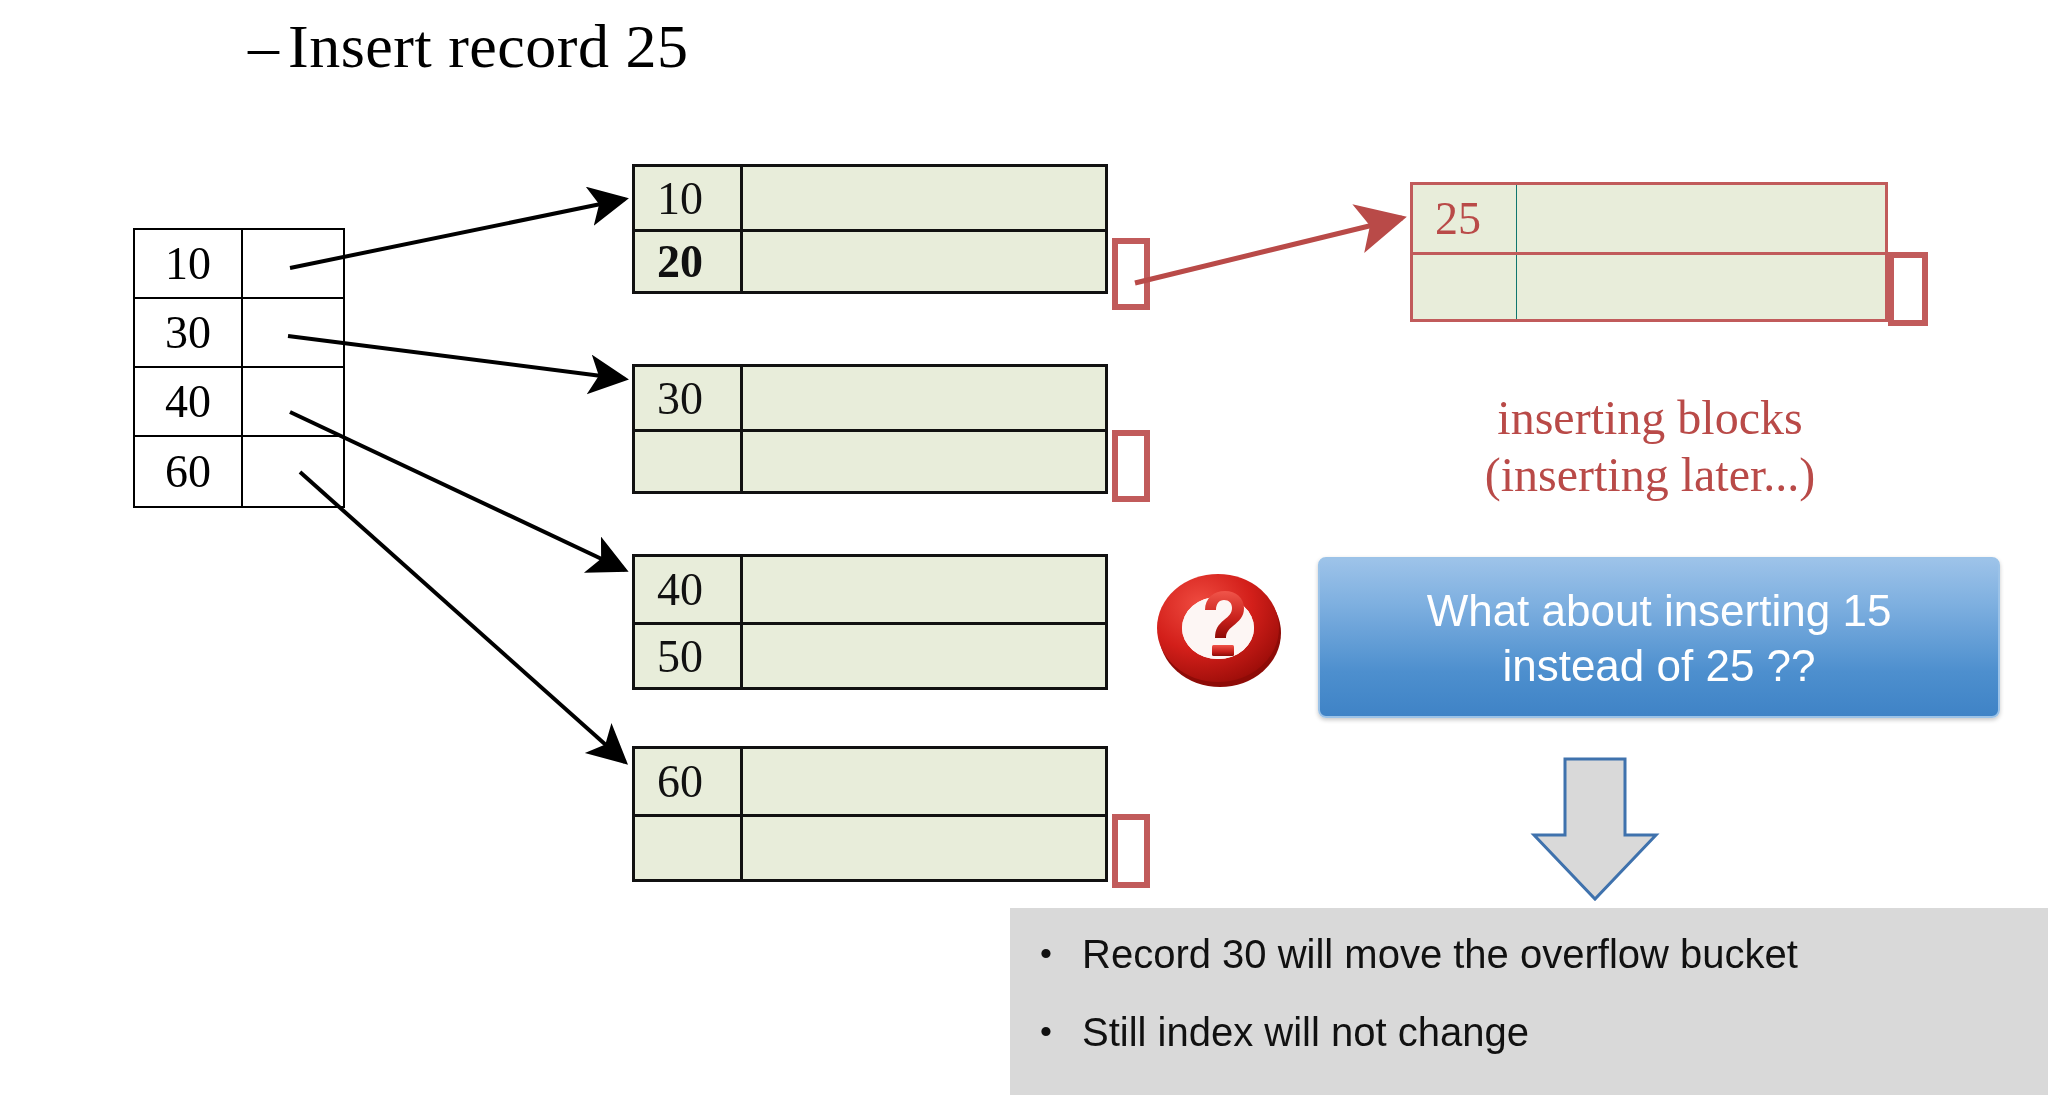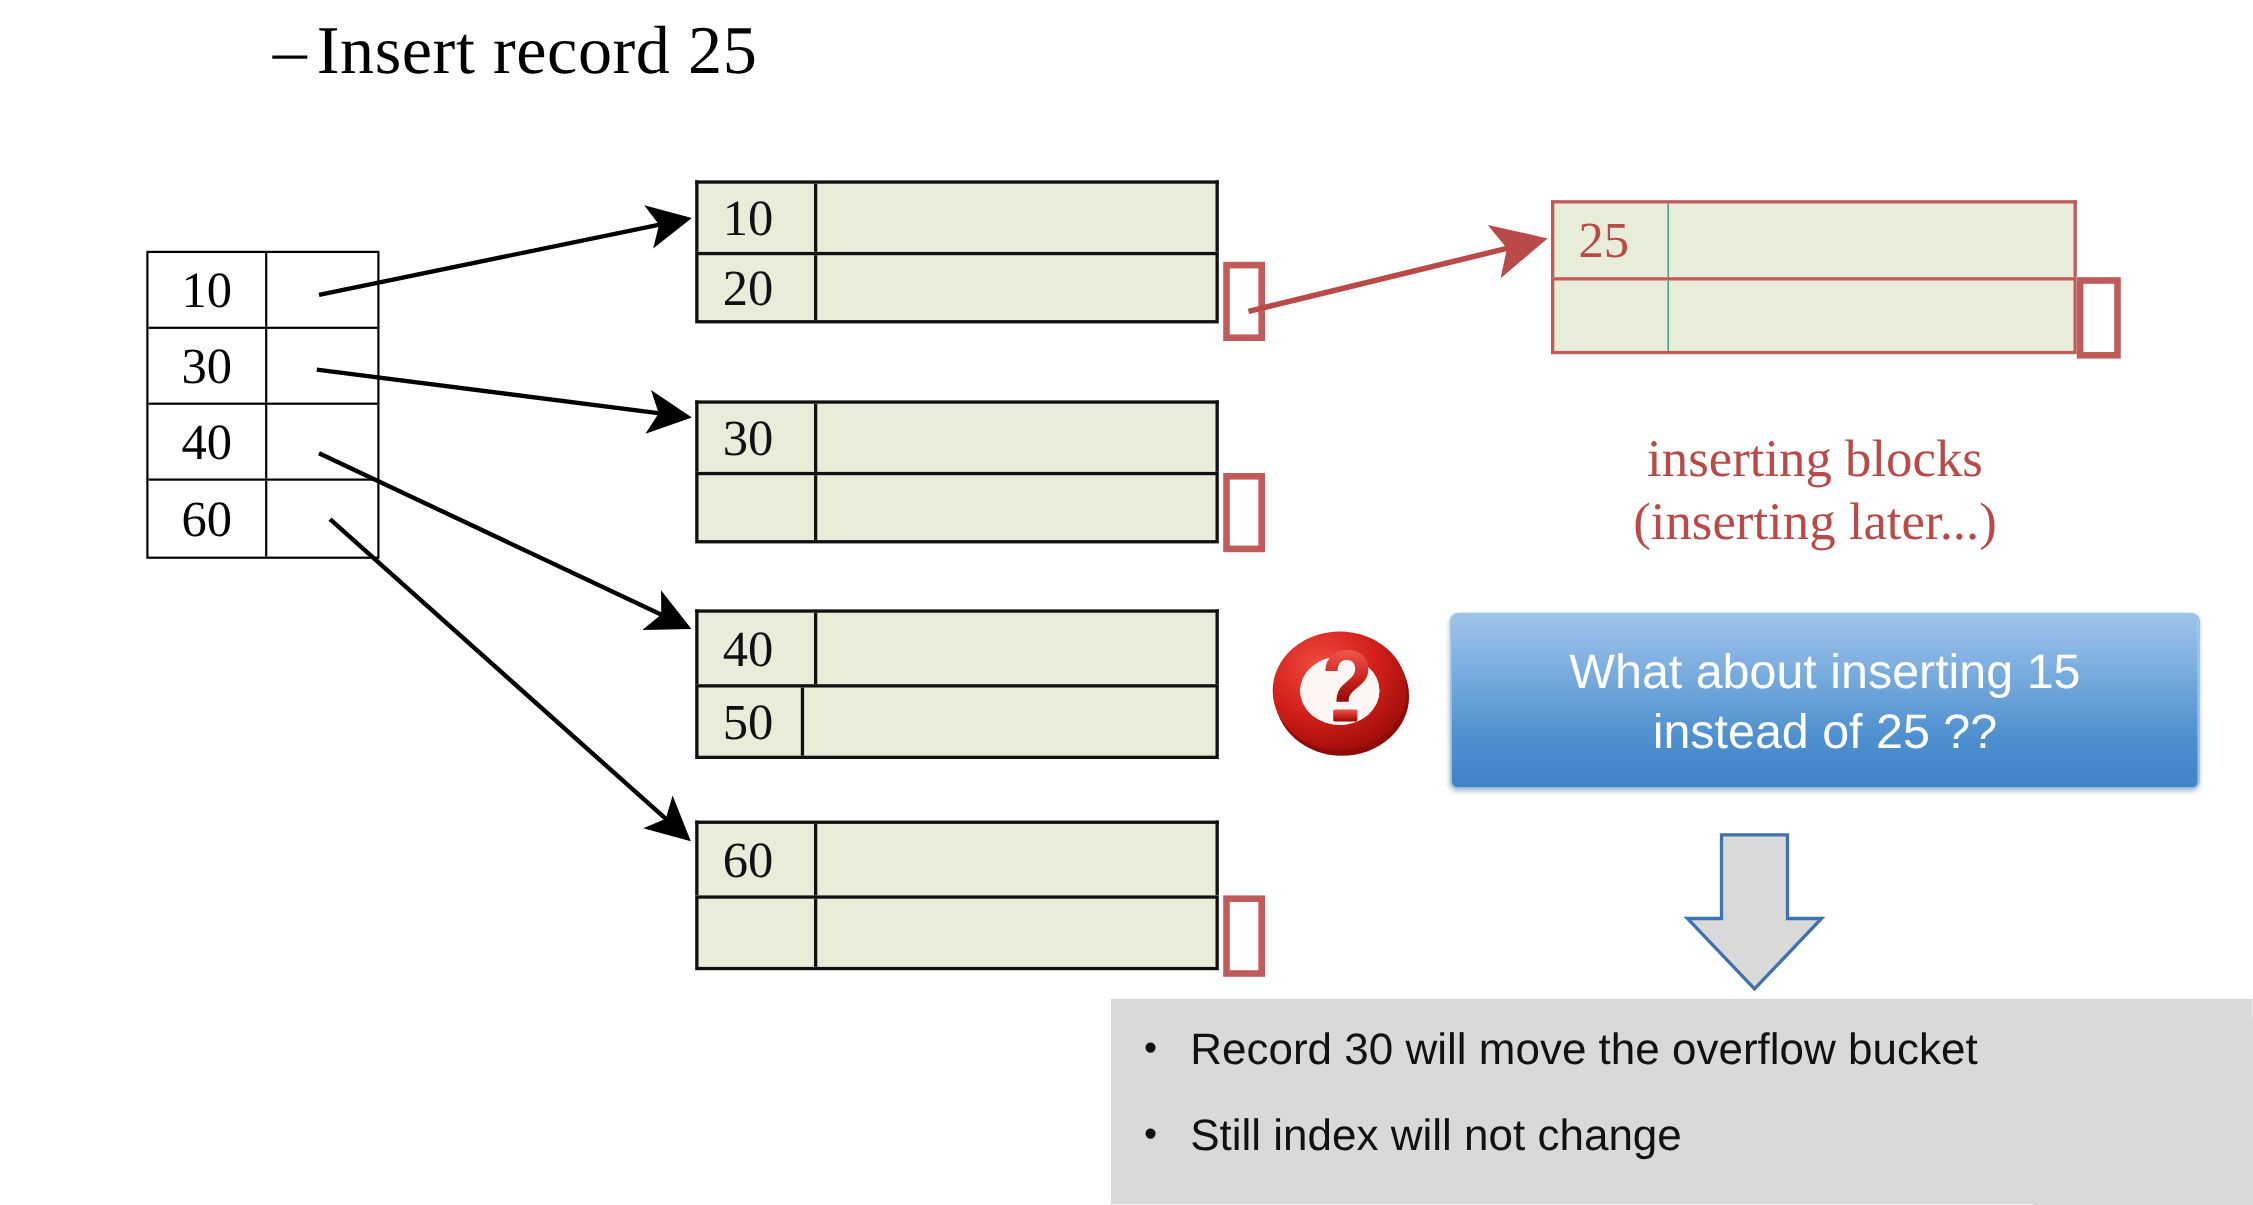--- a/index.html
+++ b/index.html
@@ -123,21 +123,21 @@
       <div class="ikey">60</div>
       <div class="iptr"></div>
     </div>
   </div>
 
   <div class="block green" id="block-1" style="left:632px;top:164px;width:476px;">
     <div class="brow" style="height:65px;">
       <div class="bkey" style="width:108px;">10</div>
       <div class="bdata"></div>
     </div>
-    <div class="brow last" style="height:65px;">
+    <div class="brow last" style="height:65px;font-weight:bold;">
       <div class="bkey" style="width:108px;">20</div>
       <div class="bdata"></div>
     </div>
   </div>
   <div class="ptr-tab" style="left:1112px;top:238px;width:38px;height:72px;"></div>
 
   <div class="block green" id="block-2" style="left:632px;top:364px;width:476px;">
     <div class="brow" style="height:65px;">
       <div class="bkey" style="width:108px;">30</div>
       <div class="bdata"></div>
@@ -148,21 +148,21 @@
     </div>
   </div>
   <div class="ptr-tab" style="left:1112px;top:430px;width:38px;height:72px;"></div>
 
   <div class="block green" id="block-3" style="left:632px;top:554px;width:476px;">
     <div class="brow" style="height:68px;">
       <div class="bkey" style="width:108px;">40</div>
       <div class="bdata"></div>
     </div>
     <div class="brow last" style="height:68px;">
-      <div class="bkey" style="width:96px;">50</div>
+      <div class="bkey" style="width:108px;">50</div>
       <div class="bdata"></div>
     </div>
   </div>
 
   <div class="block green" id="block-4" style="left:632px;top:746px;width:476px;">
     <div class="brow" style="height:68px;">
       <div class="bkey" style="width:108px;">60</div>
       <div class="bdata"></div>
     </div>
     <div class="brow last" style="height:68px;">

